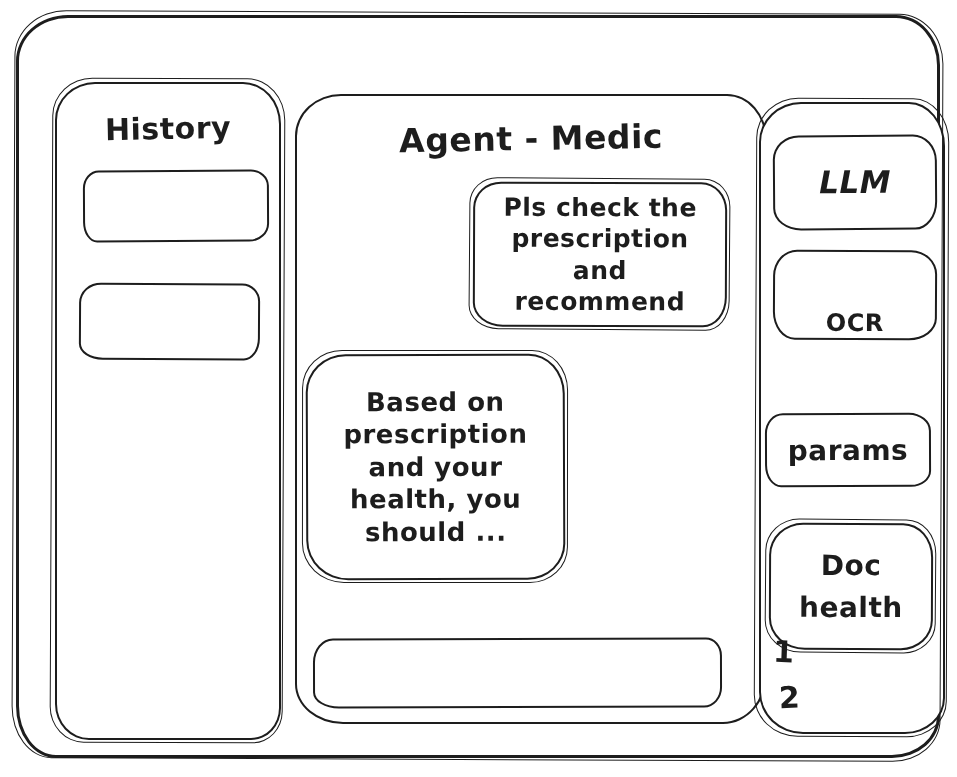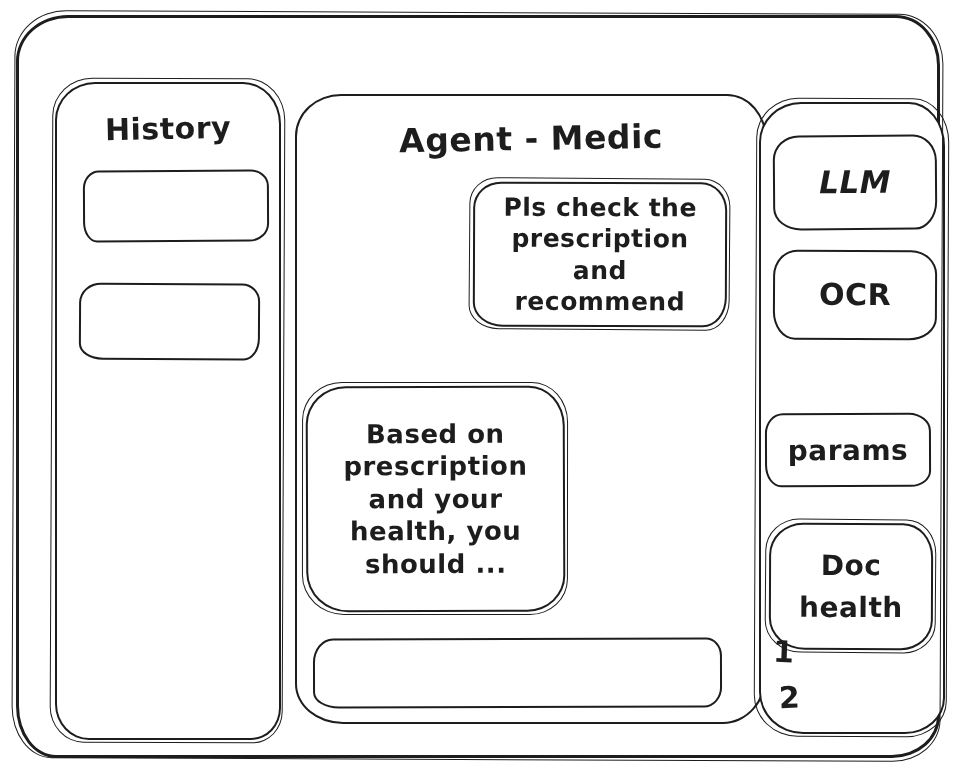--- a/index.html
+++ b/index.html
@@ -131,22 +131,23 @@
   }
   #tool-llm {
     left: 12px; top: 31px; width: 164px; height: 95px;
     border-radius: 26px 24px 22px 28px / 24px 26px 28px 22px;
     font-size: 31px; font-style: italic;
     transform: rotate(-0.4deg);
   }
   #tool-ocr {
     left: 12px; top: 146px; width: 164px; height: 90px;
     border-radius: 24px 26px 28px 22px / 26px 24px 22px 28px;
-    font-size: 30px;
+    font-size: 24px;
     transform: rotate(0.3deg);
+    align-items: flex-end;
   }
   #tool-params {
     left: 4px; top: 309px; width: 166px; height: 74px;
     border-radius: 18px 22px 20px 16px / 20px 18px 16px 22px;
     font-size: 28px;
     transform: rotate(-0.2deg);
   }
   #tool-docsource {
     left: 8px; top: 419px; width: 164px; height: 127px;
     border-radius: 34px 30px 32px 36px / 32px 34px 30px 32px;
@@ -175,21 +176,21 @@
       <div id="history-item-2" class="history-item"></div>
     </div>
 
     <div id="chat-panel" class="sk">
       <div id="chat-title" class="txt">Agent - Medic</div>
 
       <div id="user-bubble" class="bubble txt dbl" style="padding: 8px 16px;">
         <span>Pls check the prescription and recommend</span>
       </div>
 
-      <div id="assistant-bubble" class="bubble txt dbl" style="padding: 8px 30px; margin-top: 32px;">
+      <div id="assistant-bubble" class="bubble txt dbl" style="padding: 8px 30px;">
         <span>Based on prescription and your health, you should ...</span>
       </div>
 
       <input id="chat-input" type="text" placeholder="" style="">
     </div>
 
     <div id="tools-panel" class="sk dbl">
       <div id="tool-llm" class="tool-button txt">
         <span>LLM</span>
       </div>

